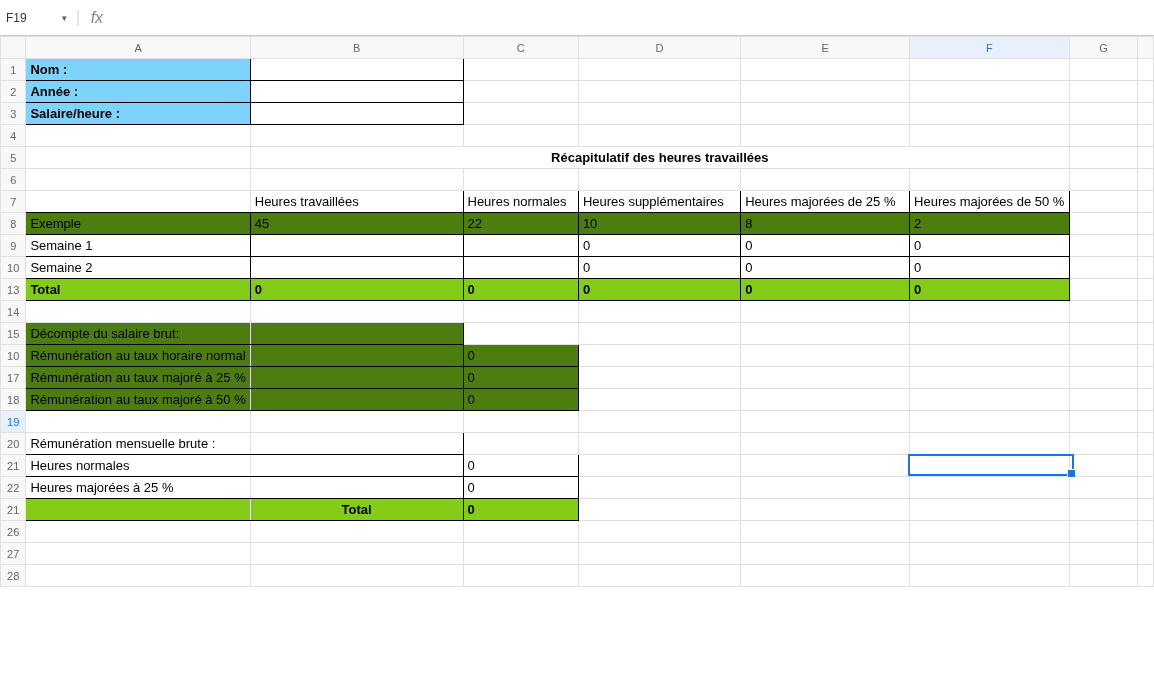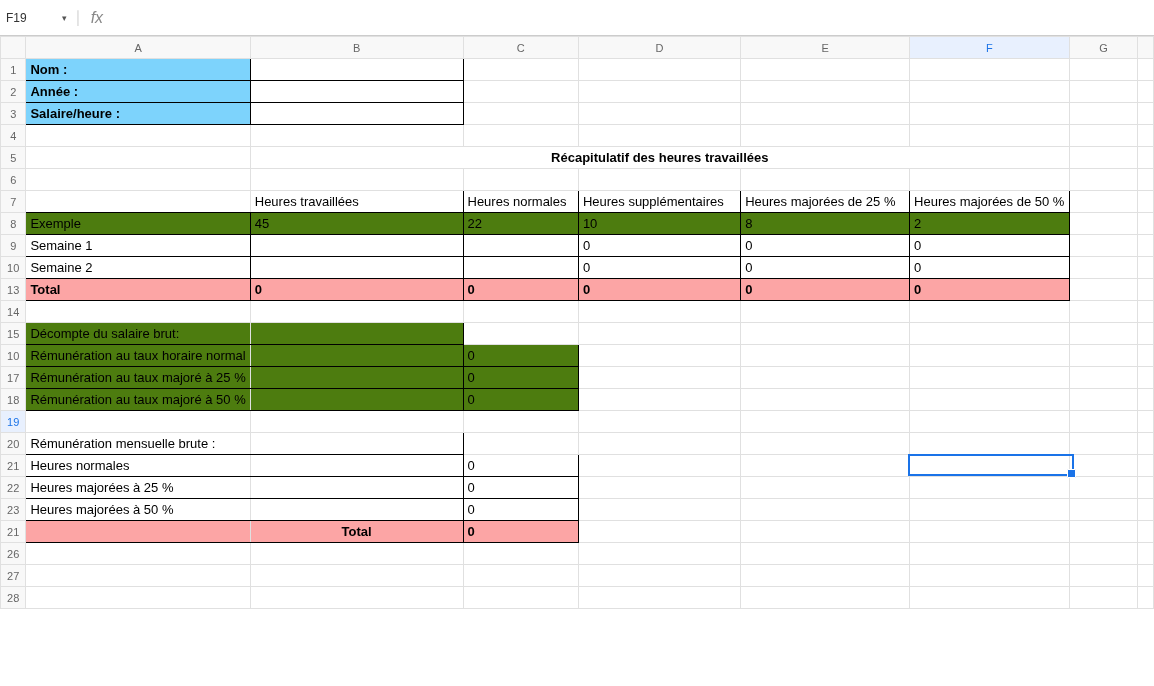--- a/index.html
+++ b/index.html
@@ -82,21 +82,21 @@
   .col-B { width: 275px; }
   .col-C { width: 120px; }
   .col-D { width: 170px; }
   .col-E { width: 175px; }
   .col-F { width: 160px; }
   .col-G { width: 100px; }
   .col-end { width: 20px; }
 
   .pink { background: #7dd3fc; font-weight: bold; }
   .grey { background: #4d7c0f; }
-  .teal { background: #fca5a5; font-weight: bold; }
+  .teal { background: #84cc16; font-weight: bold; }
   .bold { font-weight: normal; }
   .num { text-align: left; }
   .center { text-align: center; }
 
   
   .bb { border: 1px solid #000 !important; }
   .bb-t { border-top: 1px solid #000 !important; }
   .bb-b { border-bottom: 1px solid #000 !important; }
   .bb-l { border-left: 1px solid #000 !important; }
   .bb-r { border-right: 1px solid #000 !important; }
@@ -376,31 +376,20 @@
     <td class="bb-l bb-b">Heures majorées à 25 %</td>
     <td class="bb-r bb-b"></td>
     <td class="num bb">0</td>
     <td></td>
           <td></td>
           <td></td>
           <td></td>
           <td></td>
   </tr>
   <tr>
-    <th class="rowhdr">23</th>
-    <td class="bb-l bb-b">Heures majorées à 50 %</td>
-    <td class="bb-r bb-b"></td>
-    <td class="num bb">0</td>
-    <td></td>
-          <td></td>
-          <td></td>
-          <td></td>
-          <td></td>
-  </tr>
-  <tr>
     <th class="rowhdr">21</th>
     <td class="teal center bb-l bb-b"></td>
     <td class="teal center bb-r bb-b">Total</td>
     <td class="teal num bb">0</td>
     <td></td>
           <td></td>
           <td></td>
           <td></td>
           <td></td>
   </tr>

